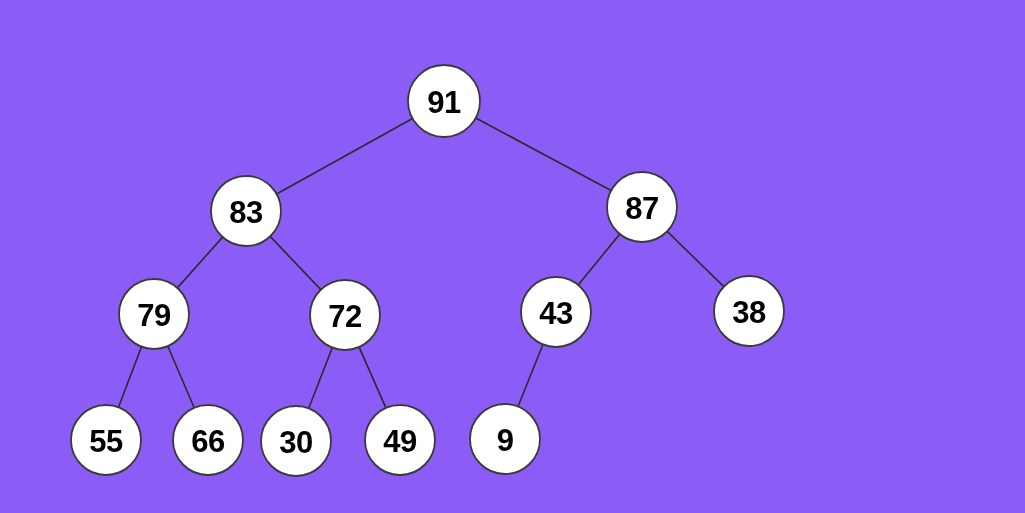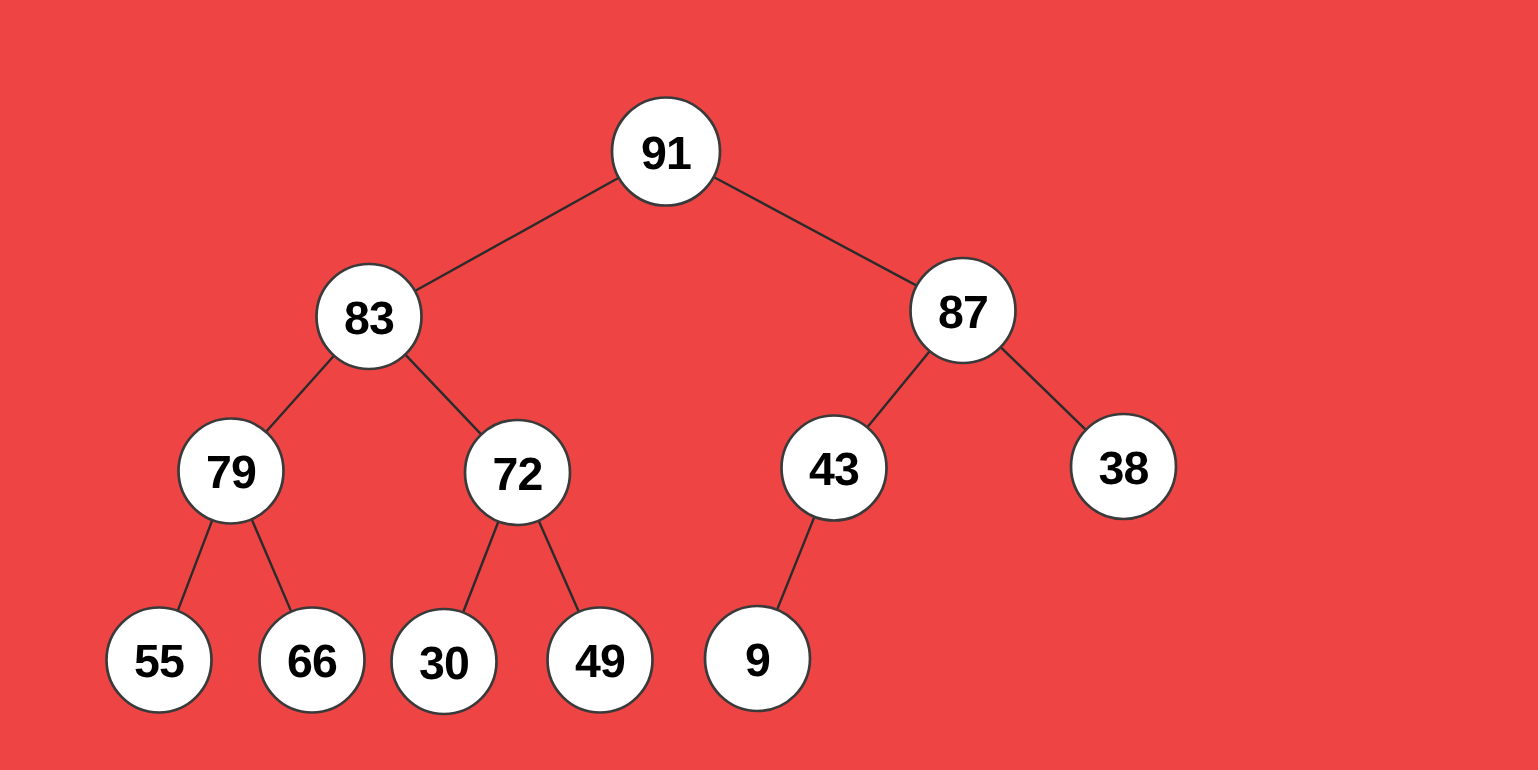--- a/index.html
+++ b/index.html
@@ -8,21 +8,21 @@
     padding: 0;
     background: #ffffff;
   }
   body {
     font-family: "Liberation Sans", sans-serif;
   }
   #canvas {
     position: relative;
     width: 1025px;
     height: 513px;
-    background: #ef4444;
+    background: #8b5cf6;
     overflow: hidden;
   }
   #tree-svg {
     position: absolute;
     top: 0;
     left: 0;
     width: 1025px;
     height: 513px;
     display: block;
   }

